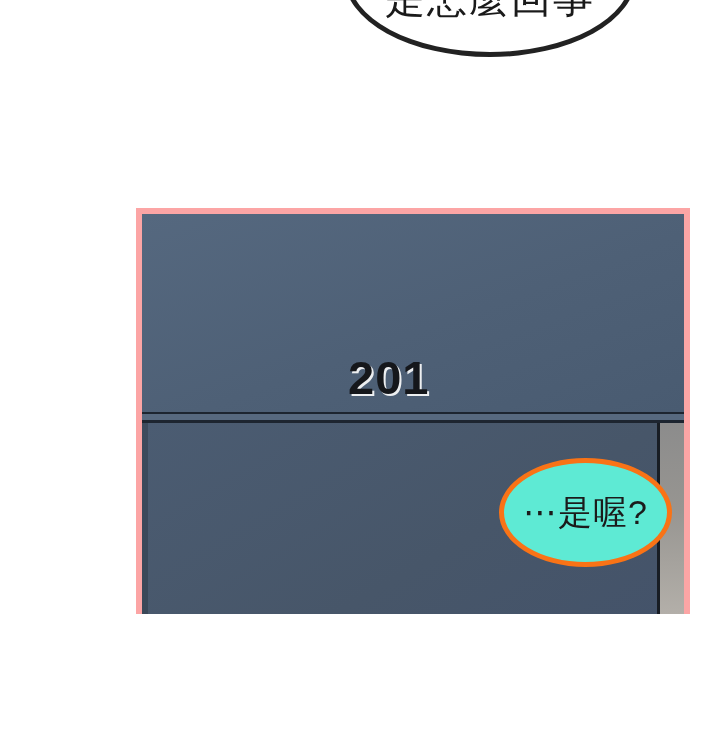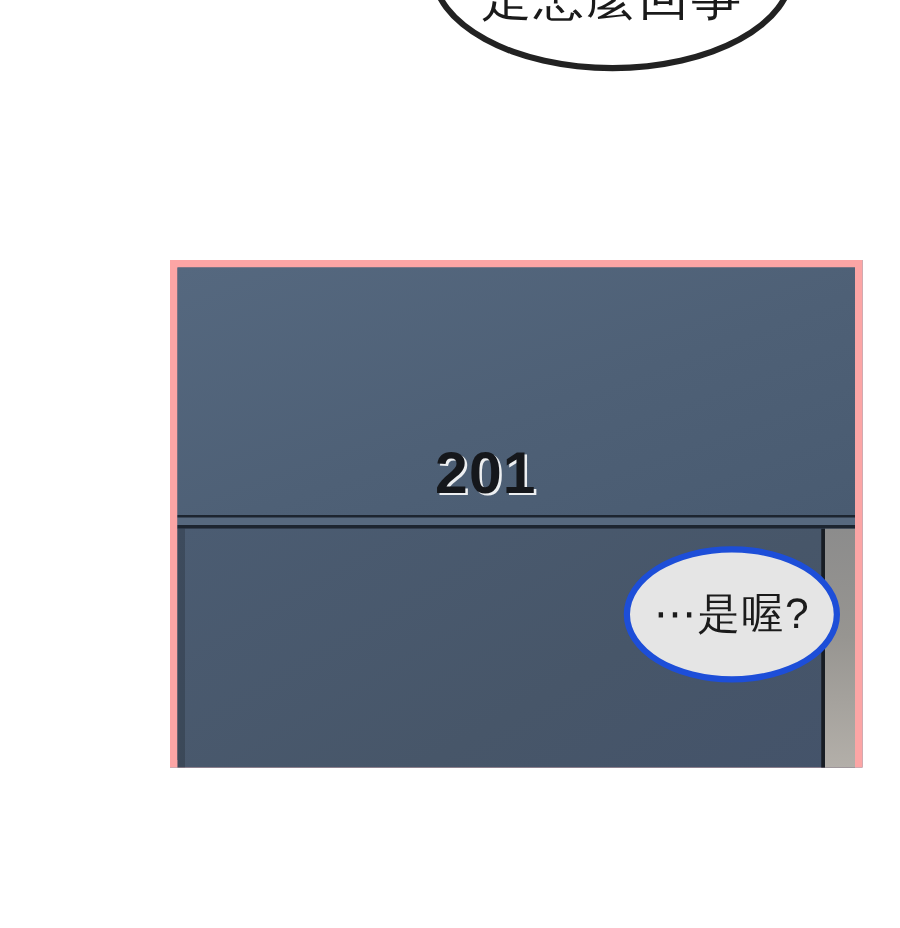--- a/index.html
+++ b/index.html
@@ -100,26 +100,26 @@
     width: 27px;
     box-sizing: border-box;
     border-left: 3px solid #181d24;
     background: linear-gradient(180deg, #8c8c8c 0%, #979591 45%, #b3afa9 100%);
   }
 
   
   .bubble-reply {
     position: absolute;
     left: 499px;
-    top: 437px;
+    top: 458px;
     width: 173px;
     height: 109px;
     box-sizing: border-box;
-    background: #e5e5e5;
-    border: 5px solid #1d4ed8;
+    background: #5eead4;
+    border: 5px solid #f97316;
     border-radius: 50%;
     display: flex;
     align-items: center;
     justify-content: center;
     z-index: 5;
   }
   .bubble-reply-text {
     font-size: 34px;
     line-height: 1;
     letter-spacing: 1px;

